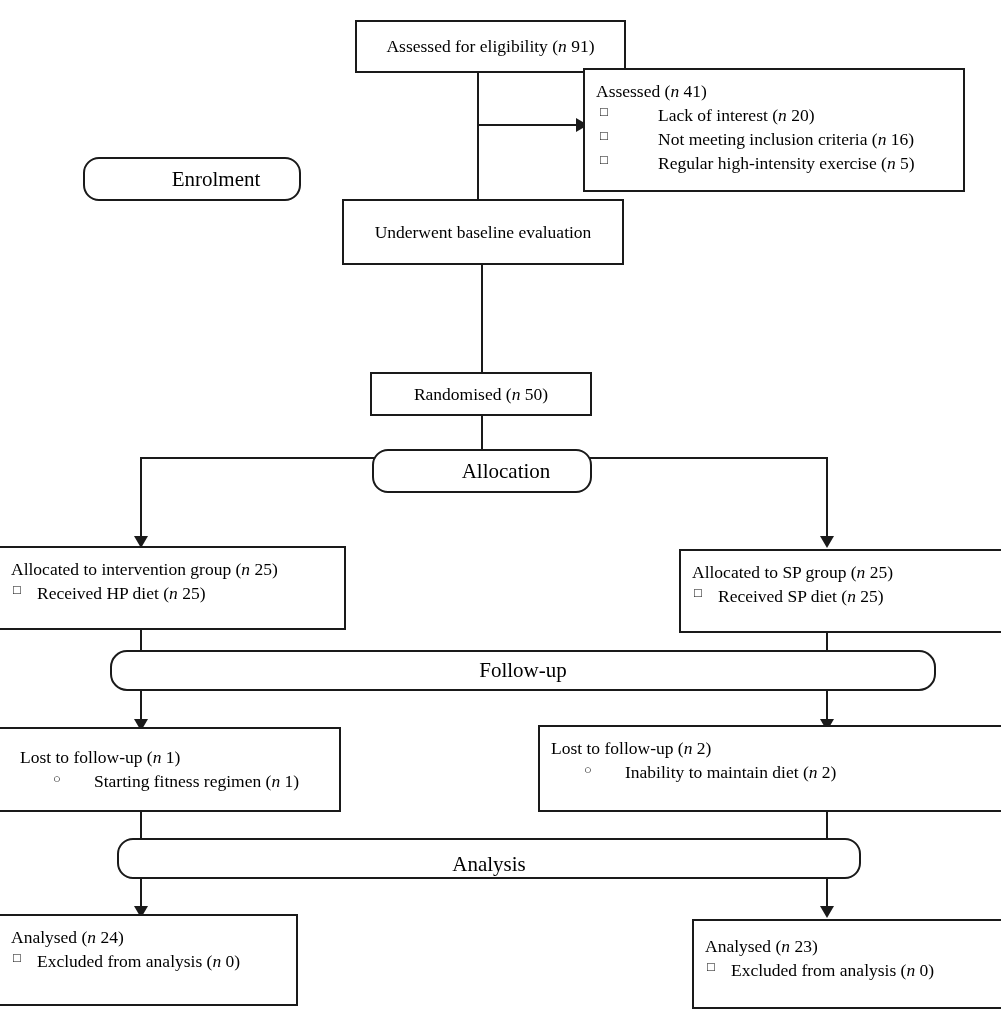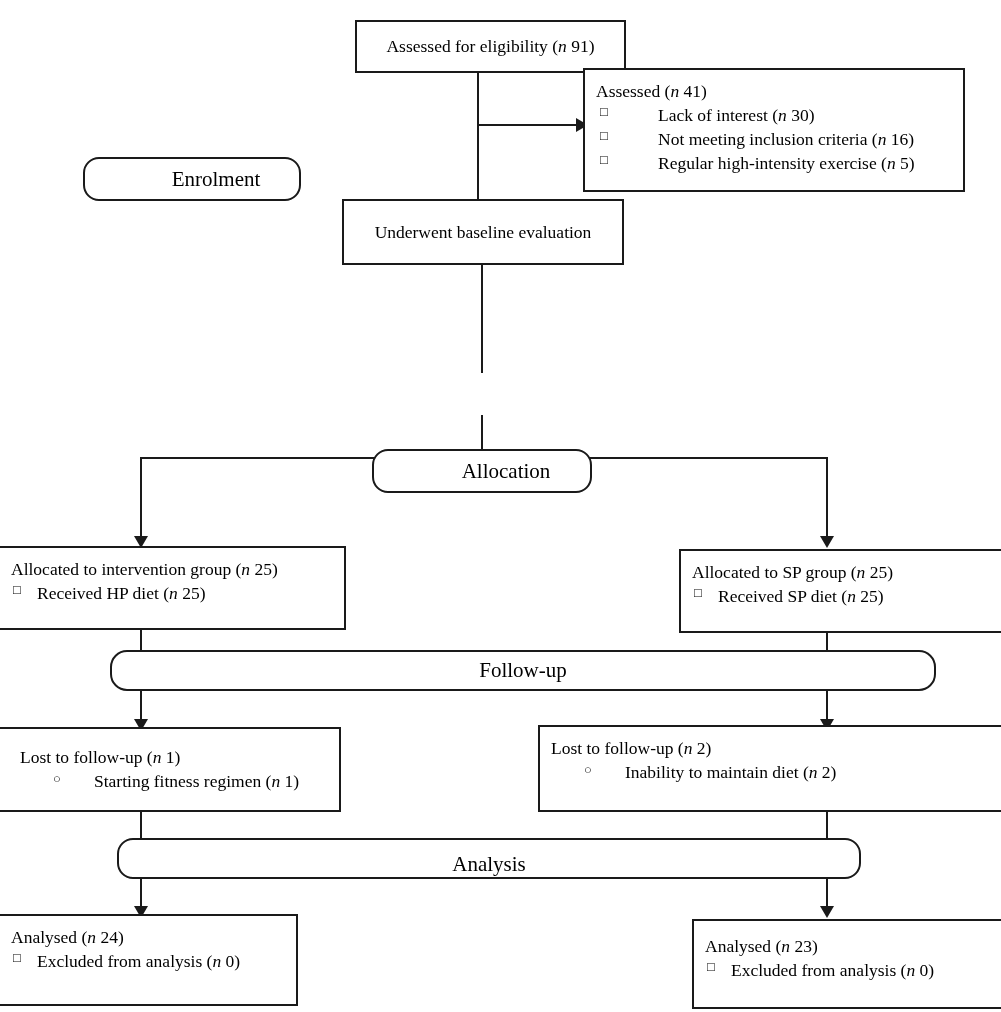--- a/index.html
+++ b/index.html
@@ -161,21 +161,21 @@
     </div>
   </div>
 
   <div class="box" style="left:583px; top:68px; width:382px; height:124px;">
     <div class="inner">
       <div class="line">
         <span>Assessed (</span><span class="n">n</span><span> 41)</span>
       </div>
       <ul class="bul sqw">
         <li>
-          <span class="mk">□</span><span>Lack of interest (</span><span class="n">n</span><span> 30)</span>
+          <span class="mk">□</span><span>Lack of interest (</span><span class="n">n</span><span> 20)</span>
         </li>
         <li>
           <span class="mk">□</span><span>Not meeting inclusion criteria (</span><span class="n">n</span><span> 16)</span>
         </li>
         <li>
           <span class="mk">□</span><span>Regular high-intensity exercise (</span><span class="n">n</span><span> 5)</span>
         </li>
       </ul>
     </div>
   </div>
@@ -183,20 +183,25 @@
   <div class="stage" style="left:83px; top:157px; width:218px; height:44px;padding-left:48px;">
     <span>Enrolment</span>
   </div>
 
   <div class="box center vcenter" style="left:342px; top:199px; width:282px; height:66px;">
     <div class="inner">
       <div class="line">Underwent baseline evaluation</div>
     </div>
   </div>
 
+  <div class="box center vcenter" style="left:370px; top:372px; width:222px; height:44px;">
+    <div class="inner">
+      <span>Randomised (</span><span class="n">n</span><span> 50)</span>
+    </div>
+  </div>
 
   <div class="stage" style="left:372px; top:449px; width:220px; height:44px;padding-left:48px;">
     <span>Allocation</span>
   </div>
 
   <div class="box" style="left:-2px; top:546px; width:348px; height:84px;">
     <div class="inner">
       <div class="line">
         <span>Allocated to intervention group (</span><span class="n">n</span><span> 25)</span>
       </div>

